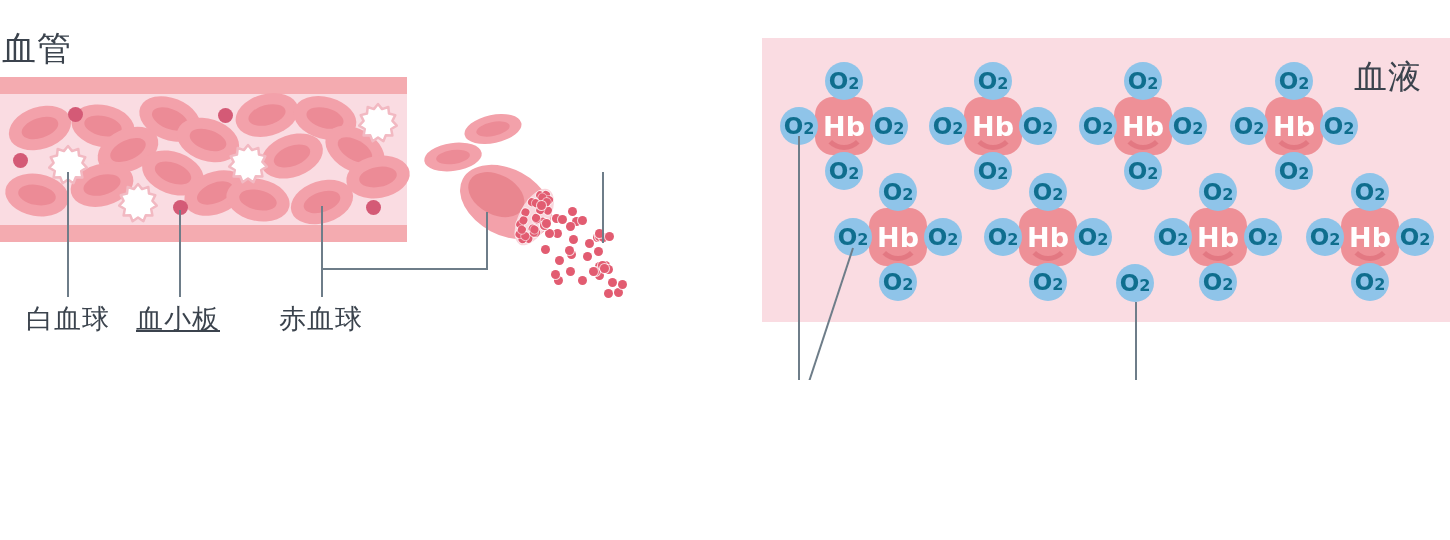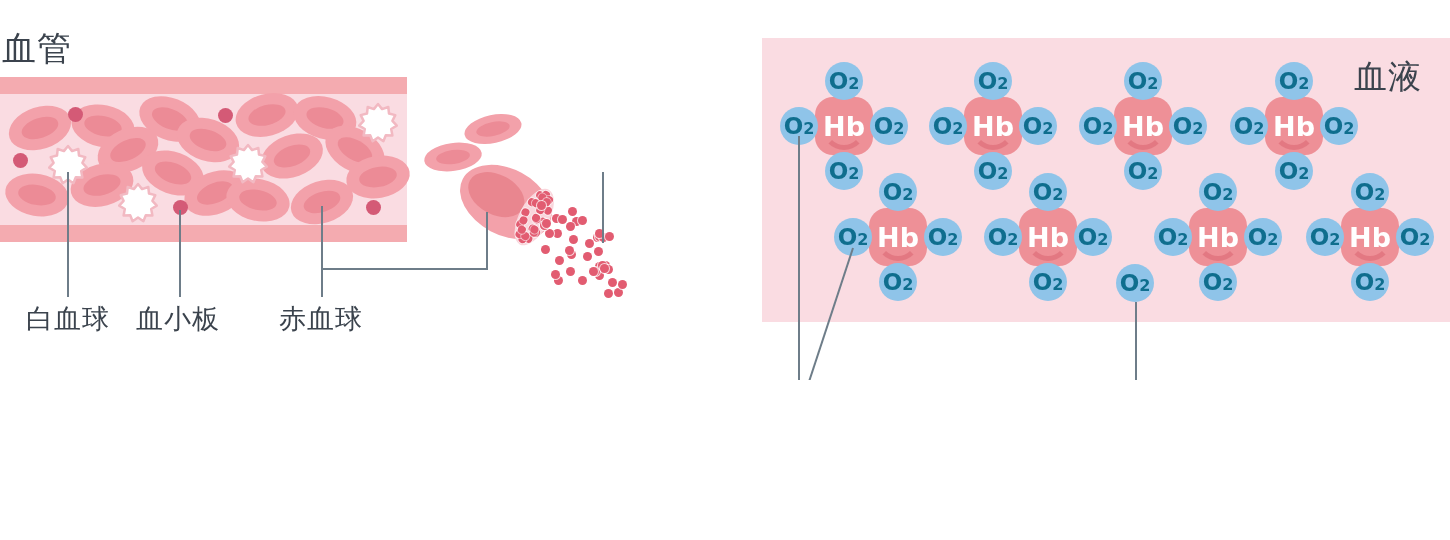--- a/index.html
+++ b/index.html
@@ -8,21 +8,21 @@
     --platelet:#d45a76; --hb:#ee9097; --hb-dark:#d15463; --o2:#8fc4e9;
     --o2-text:#0f6e8e; --dot:#e25c71; --white:#ffffff;
   }
   html,body{margin:0;padding:0;background:#fff;}
   .canvas{position:relative;width:1450px;height:380px;background:#fff;overflow:hidden;
     font-family:"DejaVu Sans","Liberation Sans",sans-serif;color:var(--text);}
   .lbl{position:absolute;letter-spacing:1px;color:var(--text);white-space:nowrap;line-height:1.3;}
   .title{left:2px;top:26px;font-size:34px;}
   .blood-title{left:1354px;top:56px;font-size:33px;}
   .lbl-white{left:26px;top:301px;font-size:27px;}
-  .lbl-platelet{left:136px;top:301px;font-size:27px;}
+  .lbl-platelet{left:136px;top:301px;font-size:27px;text-decoration:underline;}
   .lbl-red{left:279px;top:301px;font-size:27px;}
   .callout-hb{left:540px;top:101px;font-size:25px;line-height:36px;letter-spacing:1px;}
   .lbl-bound{left:764px;top:412px;font-size:27px;line-height:42px;}
   .lbl-dissolved{left:1096px;top:404px;font-size:27px;}
 
   .vessel{position:absolute;left:0;top:77px;width:407px;height:165px;background:var(--pink-bg);}
   .vessel .wall{position:absolute;left:0;width:100%;height:17px;background:var(--wall);}
   .vessel .wall.top{top:0;} .vessel .wall.bottom{bottom:0;}
 
   .blood-box{position:absolute;left:762px;top:38px;width:688px;height:284px;background:var(--pink-bg);}

